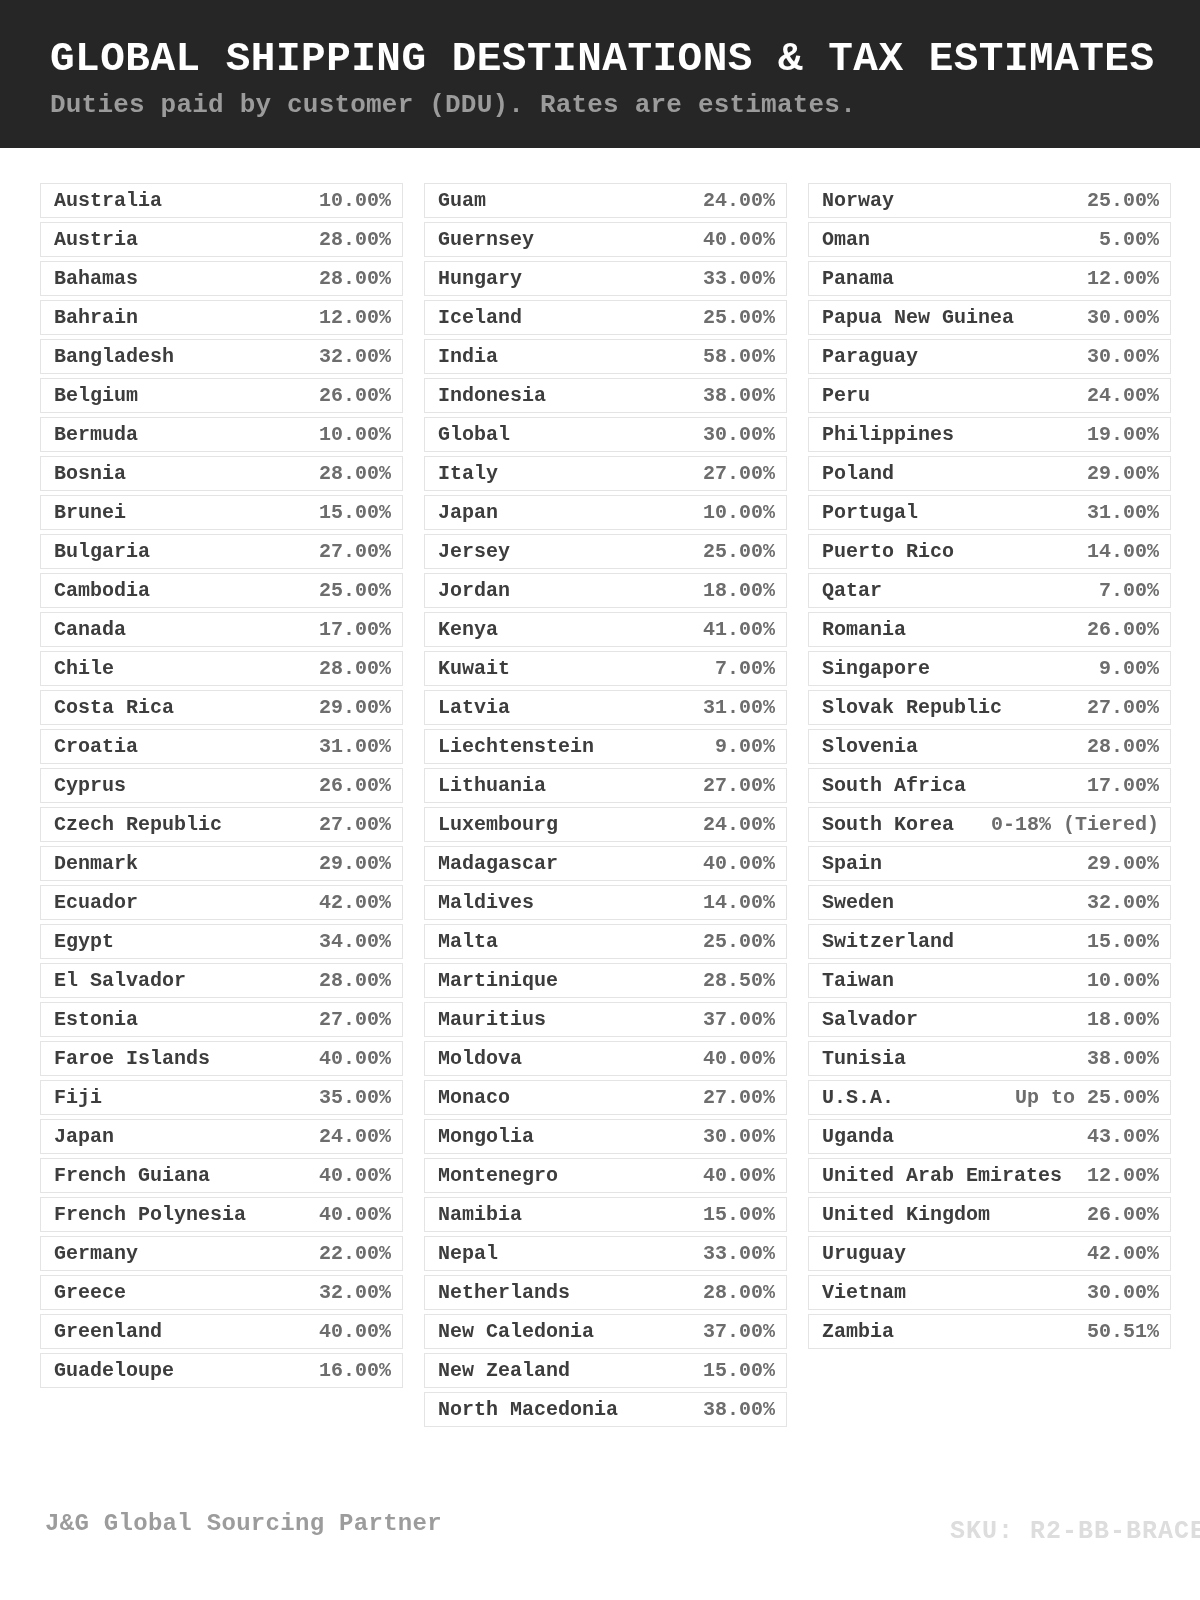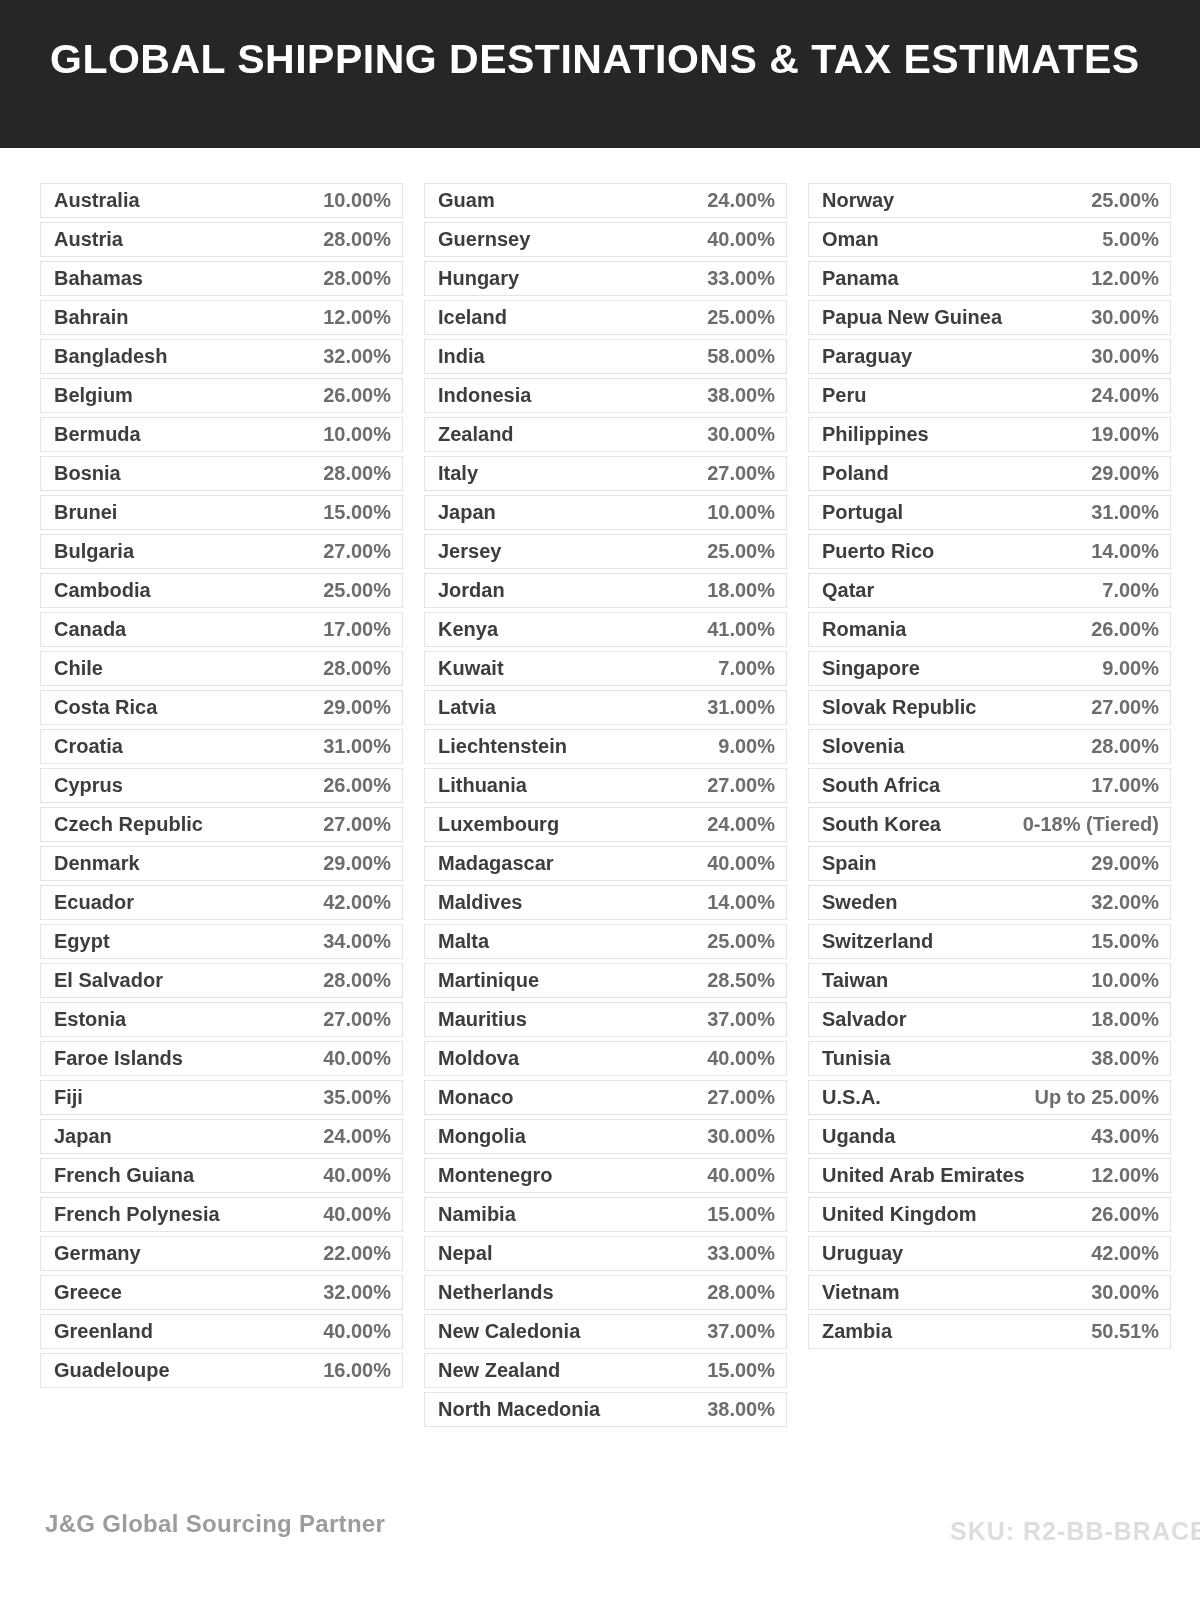--- a/index.html
+++ b/index.html
@@ -2,21 +2,21 @@
 <html><head>
 <meta charset="utf-8">
 <style>
   html, body { margin: 0; padding: 0; background: #ffffff; }
   .page {
     position: relative;
     width: 1200px;
     height: 1600px;
     background: #ffffff;
     overflow: hidden;
-    font-family: Liberation Sans, sans-serif;
+    font-family: Liberation Mono, monospace;
   }
   
   .header {
     position: absolute;
     top: 0; left: 0;
     width: 1200px;
     height: 148px;
     background: #262626;
     box-sizing: border-box;
     padding: 38px 0 0 50px;
@@ -92,20 +92,21 @@
     white-space: nowrap;
   }
 </style>
 </head>
 <body>
 
 <div class="page">
 
   <div class="header">
     <div class="title">GLOBAL SHIPPING DESTINATIONS &amp; TAX ESTIMATES</div>
+    <div class="subtitle">Duties paid by customer (DDU). Rates are estimates.</div>
   </div>
 
   <div class="grid">
     <div class="col">
         <div class="row">
           <span class="country">Australia</span>
           <span class="rate">10.00%</span>
         </div>
         <div class="row">
           <span class="country">Austria</span>
@@ -247,21 +248,21 @@
         </div>
         <div class="row">
           <span class="country">India</span>
           <span class="rate">58.00%</span>
         </div>
         <div class="row">
           <span class="country">Indonesia</span>
           <span class="rate">38.00%</span>
         </div>
         <div class="row">
-          <span class="country">Zealand</span>
+          <span class="country">Global</span>
           <span class="rate">30.00%</span>
         </div>
         <div class="row">
           <span class="country">Italy</span>
           <span class="rate">27.00%</span>
         </div>
         <div class="row">
           <span class="country">Japan</span>
           <span class="rate">10.00%</span>
         </div>

